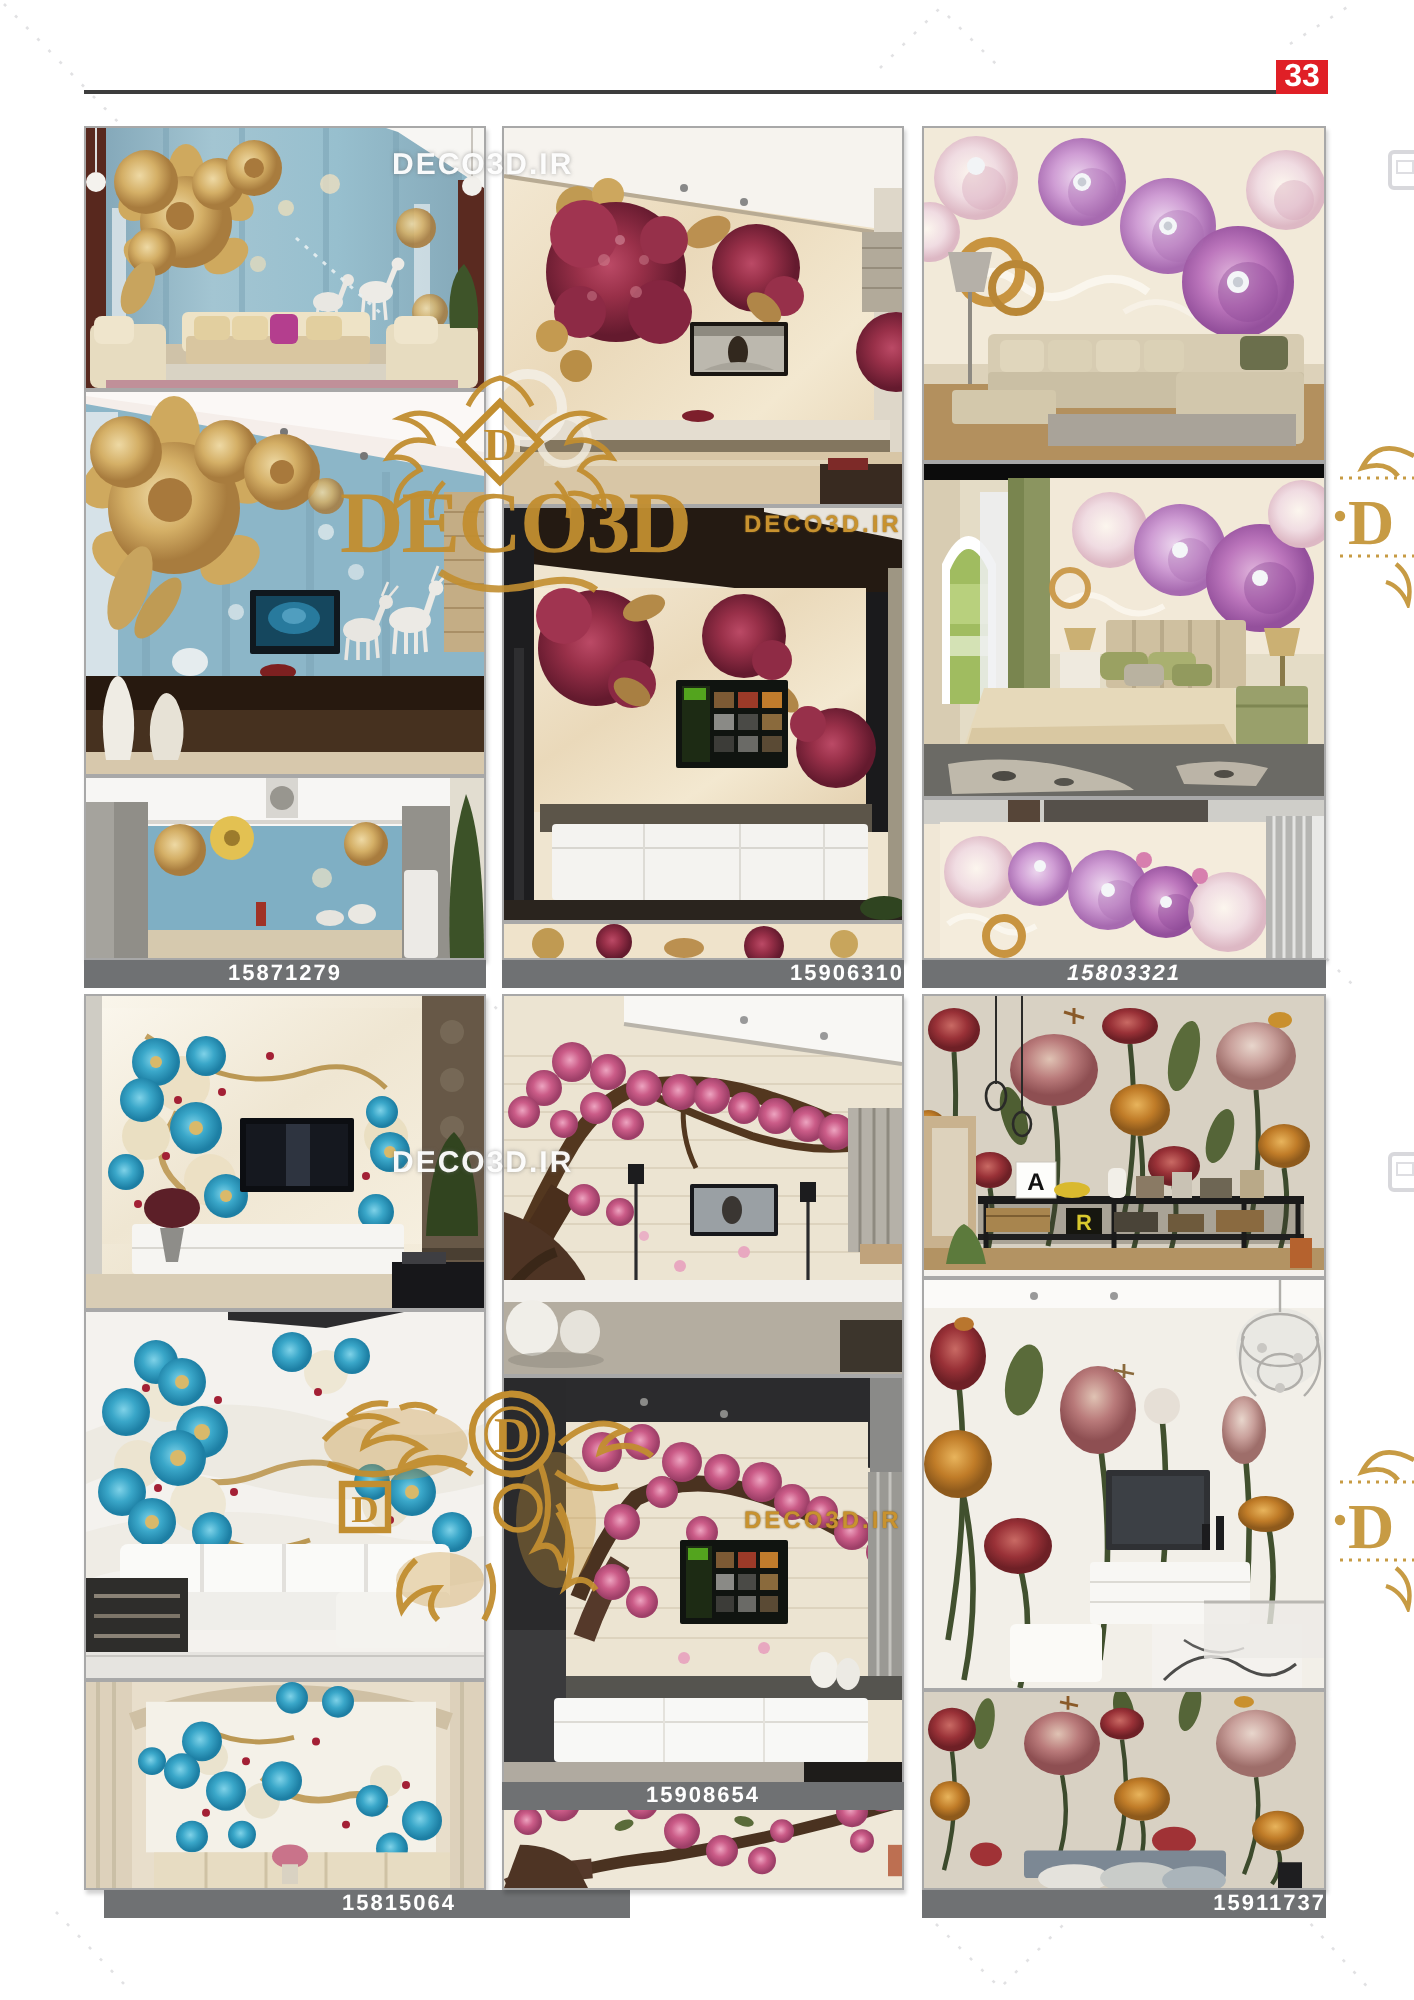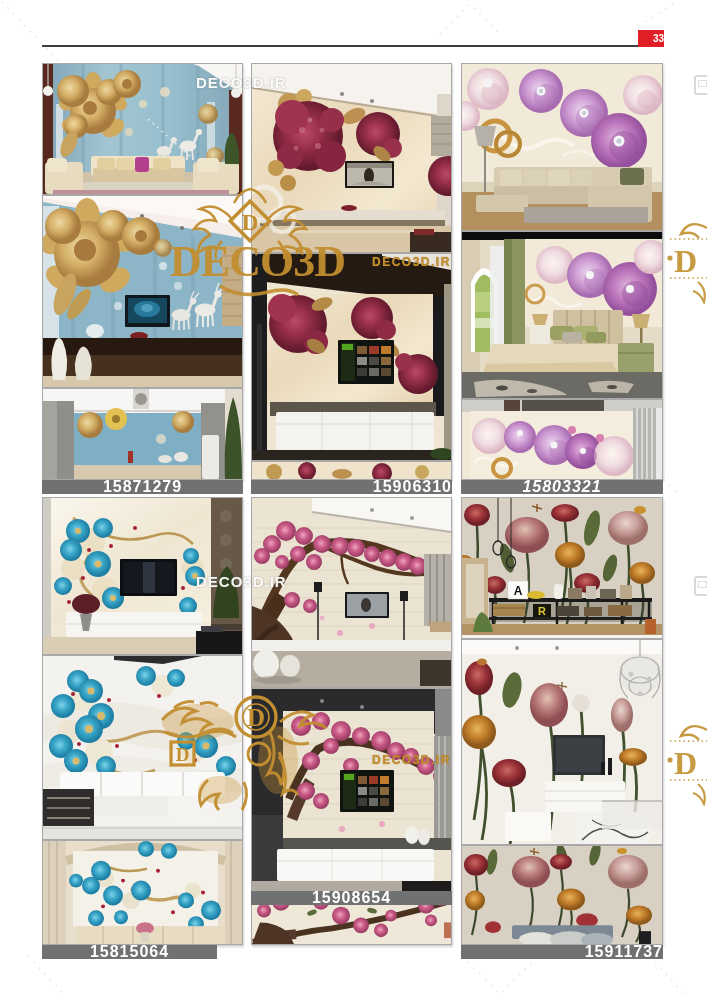--- a/index.html
+++ b/index.html
@@ -1,27 +1,27 @@
 <!DOCTYPE html>
 <html><head>
 <meta charset="utf-8">
 <style>
 html,body{margin:0;padding:0;}
 body{width:707px;height:1000px;background:#ffffff;font-family:"Liberation Sans",sans-serif;position:relative;overflow:hidden;}
 .abs{position:absolute;}
 .photo{position:absolute;overflow:hidden;border:1px solid #a8a8a8;box-shadow:1px 2px 2px rgba(0,0,0,0.18);background:#fff;}
-.cap{position:absolute;background:#6f7173;color:#fff;font-weight:bold;font-size:16px;letter-spacing:1px;text-align:center;line-height:14px;height:14px;}
+.cap{position:absolute;background:#6f7173;color:#fff;font-weight:bold;font-size:11px;letter-spacing:1px;text-align:center;line-height:14px;height:14px;}
 svg{display:block;}
 </style>
 </head>
 <body>
 
 <div class="abs" style="left:42px;top:45px;width:622px;height:2px;background:#3d3d3d;"></div>
 
-<div class="abs" style="left:638px;top:30px;width:26px;height:17px;background:#e01f26;color:#fff;font-size:10px;font-weight:bold;text-align:right;line-height:17px;">33</div>
+<div class="abs" style="left:638px;top:30px;width:26px;height:17px;background:#e01f26;color:#fff;font-size:16px;font-weight:bold;text-align:center;line-height:17px;">33</div>
 
 <svg class="abs" style="left:0;top:0;" width="707" height="1000">
 <g stroke="#cdcdd1" stroke-width="1.3" stroke-dasharray="1.5,6.5" fill="none" opacity="0.6">
 <path d="M2,2 L60,62"></path>
 <path d="M440,34 L470,4 L500,34"></path>
 <path d="M645,22 L676,2"></path>
 <path d="M28,956 L62,992"></path>
 <path d="M468,962 L500,994 L532,962"></path>
 <path d="M650,956 L686,996"></path>
 <path d="M236,492 L250,506"></path>
@@ -785,21 +785,21 @@
 <line x1="60" y1="86" x2="60" y2="104" stroke="#cfc2a4" stroke-width="1.5"></line>
       <line x1="90" y1="86" x2="90" y2="104" stroke="#cfc2a4" stroke-width="1.5"></line>
       <line x1="120" y1="86" x2="120" y2="104" stroke="#cfc2a4" stroke-width="1.5"></line>
       <line x1="150" y1="86" x2="150" y2="104" stroke="#cfc2a4" stroke-width="1.5"></line>
 
 <ellipse cx="102" cy="88" rx="9" ry="6" fill="#c9738a"></ellipse>
       <rect x="98" y="92" width="8" height="10" fill="#d9d2c2"></rect>
 </svg>
 </div>
 
-<div class="cap" style="left:42px;top:945px;width:175px;">15815064</div>
+<div class="cap" style="left:52px;top:945px;width:231px;padding-left:32px;">15815064</div>
 
 <div class="photo" style="left:251px;top:497px;width:199px;height:189px;">
 <svg width="199" height="189" viewBox="0 0 199 189">
 <defs>
 <radialGradient id="pinkf" cx="0.45" cy="0.45">
 <stop offset="0" stop-color="#eda4c0"></stop>
           <stop offset="0.5" stop-color="#cb5c88"></stop>
           <stop offset="1" stop-color="#9e3f68"></stop>
 </radialGradient>
 </defs>

